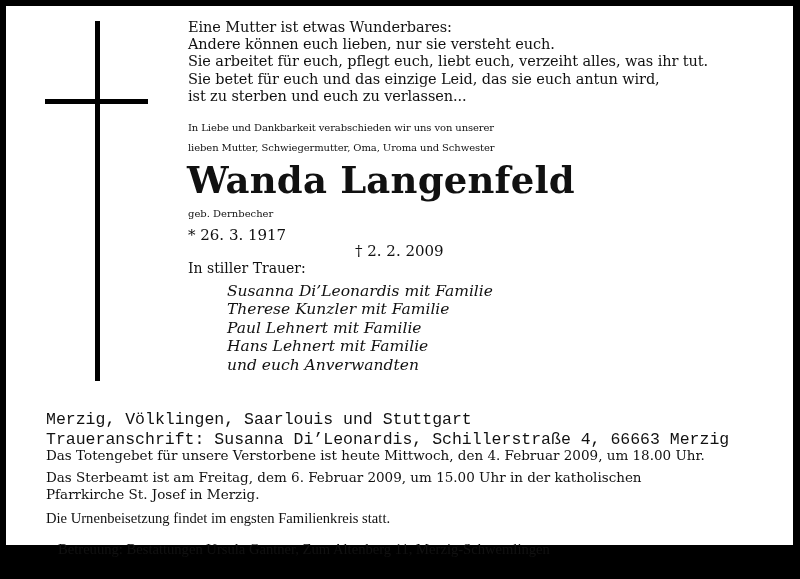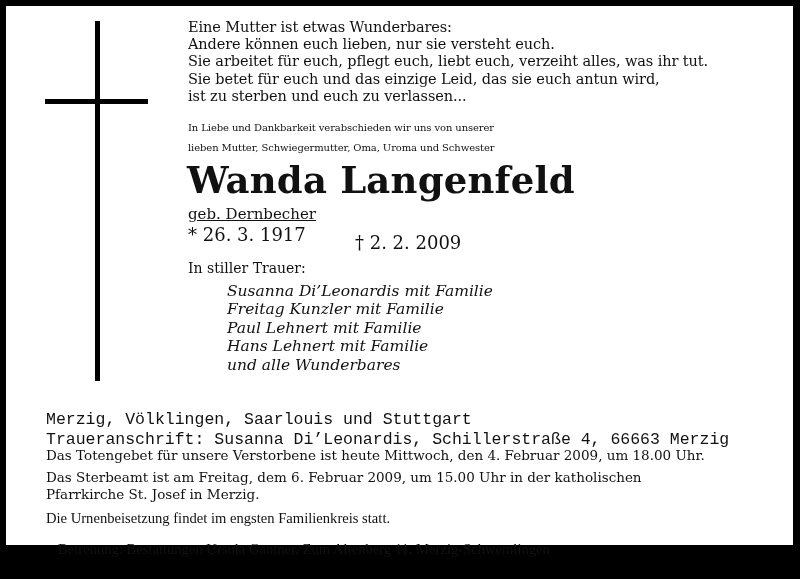--- a/index.html
+++ b/index.html
@@ -8,23 +8,23 @@
     position: absolute; left: 6px; top: 6px; width: 787px; height: 539px;
     background: #fff; color: #111;
     font-family: "DejaVu Serif", "Liberation Serif", serif;
   }
   .cross-v { position: absolute; left: 89px; top: 15px; width: 5px; height: 360px; background: #000; }
   .cross-h { position: absolute; left: 39px; top: 93px; width: 103px; height: 5px; background: #000; }
   .t { position: absolute; white-space: nowrap; }
   .poem { left: 182px; top: 13px; font-size: 14.5px; line-height: 17.2px; letter-spacing: -0.1px; }
   .intro { left: 182px; top: 112px; font-size: 10px; line-height: 20px; letter-spacing: -0.1px; }
   .name { left: 181px; top: 152px; font-size: 37px; font-weight: bold; line-height: 44px; letter-spacing: 0.2px; }
-  .birthname { left: 182px; top: 199px; font-size: 15px; line-height: 18px; text-decoration: underline; }
-  .dates { left: 182px; top: 220px; font-size: 18px; line-height: 18px; width: 300px; }
-  .dates .death { position: absolute; left: 167px; top: 8px; }
+  .birthname { left: 182px; top: 199px; font-size: 10px; line-height: 18px; }
+  .dates { left: 182px; top: 220px; font-size: 15px; line-height: 18px; width: 300px; }
+  .dates .death { position: absolute; left: 167px; top: 16px; }
   .mourn-label { left: 182px; top: 253px; font-size: 14px; line-height: 18px; }
   .mourners { left: 182px; top: 276px; font-size: 15.5px; line-height: 18.4px; font-style: italic; margin-left: 39px; }
   .places { left: 40px; top: 404px; font-size: 15px; line-height: 19.5px; font-family: Liberation Mono, monospace; font-size: 16.5px; }
   .info { left: 40px; font-size: 13.5px; line-height: 16.5px; }
   .info1 { top: 441px; }
   .info2 { top: 463px; }
   .info3 { top: 504px; }
   .info4 { top: 535px; font-family: "Liberation Serif", serif; font-size: 14.6px; margin-left: 12px; }
   .info3 { font-family: "Liberation Serif", serif; font-size: 14.6px; }
 </style>
@@ -53,24 +53,24 @@
 
   <div class="t dates">
     <span>* 26. 3. 1917</span>
     <span class="death">† 2. 2. 2009</span>
   </div>
 
   <div class="t mourn-label">In stiller Trauer:</div>
 
   <div class="t mourners">
     <div>Susanna Di’Leonardis mit Familie</div>
-    <div>Freitag Kunzler mit Familie</div>
+    <div>Therese Kunzler mit Familie</div>
     <div>Paul Lehnert mit Familie</div>
     <div>Hans Lehnert mit Familie</div>
-    <div>und alle Wunderbares</div>
+    <div>und euch Anverwandten</div>
   </div>
 
   <div class="t places">
     <div>Merzig, Völklingen, Saarlouis und Stuttgart</div>
     <div>Traueranschrift: Susanna Di’Leonardis, Schillerstraße 4, 66663 Merzig</div>
   </div>
 
   <div class="t info info1">Das Totengebet für unsere Verstorbene ist heute Mittwoch, den 4. Februar 2009, um 18.00 Uhr.</div>
   <div class="t info info2">
     <div>Das Sterbeamt ist am Freitag, dem 6. Februar 2009, um 15.00 Uhr in der katholischen</div>

